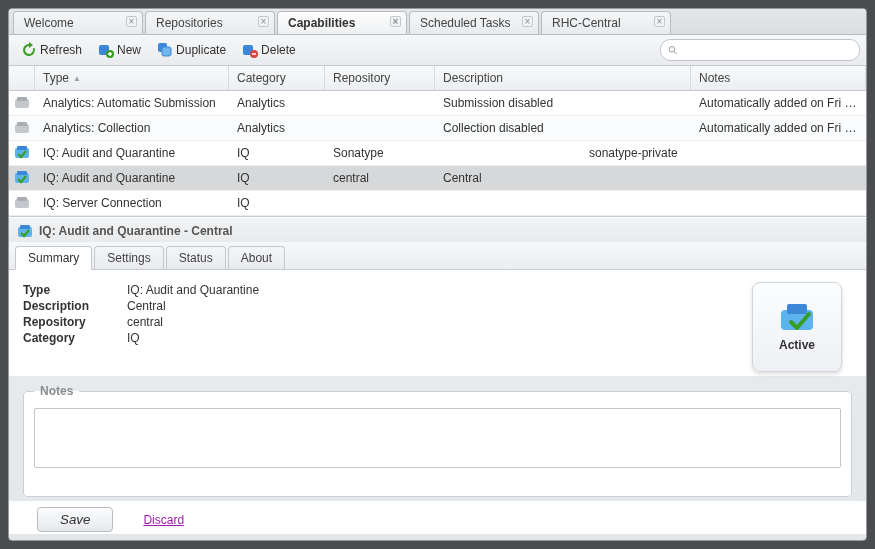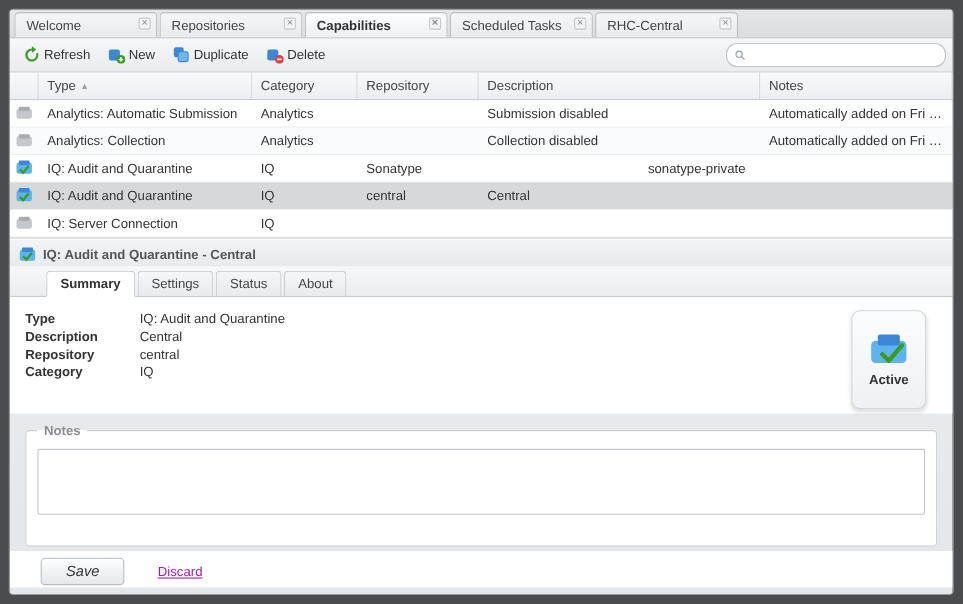--- a/index.html
+++ b/index.html
@@ -170,38 +170,37 @@
   border: 1px solid #c5c8cc;
   border-bottom: none;
   border-top-left-radius: 4px;
   border-top-right-radius: 4px;
   background: linear-gradient(#f4f6f8, #e8eaed);
   cursor: pointer;
   color: #444;
 }
 .dtab.active {
   background: #fff;
-  font-weight: bold;
+  font-weight: normal;
   color: #333;
   border-bottom: 1px solid #fff;
   margin-bottom: -1px;
-  margin-left: 27px;
 }
 .summary-wrap {
   display: flex;
   padding: 12px 14px 4px 14px;
   gap: 20px;
   background: #fff;
 }
 .summary-table { flex: 1; }
 .summary-row { display:flex; gap: 18px; padding: 1px 0; }
 .skey { width: 86px; font-weight: bold; color:#333;}
 .sval { color:#333; }
 .status-card {
-  width: 68px; height: 90px;
+  width: 90px; height: 90px;
   border: 1px solid #d2d5d9;
   border-radius: 8px;
   background: linear-gradient(#fcfdfe,#eef0f3);
   display:flex; flex-direction:column; align-items:center; justify-content:center;
   box-shadow: 0 2px 4px rgba(0,0,0,0.15);
   margin-right: 10px;
 }
 .status-card-label { font-weight:bold; color:#333; margin-top:4px; }
 .fieldset {
   border: 1px solid #ccd0d4;

